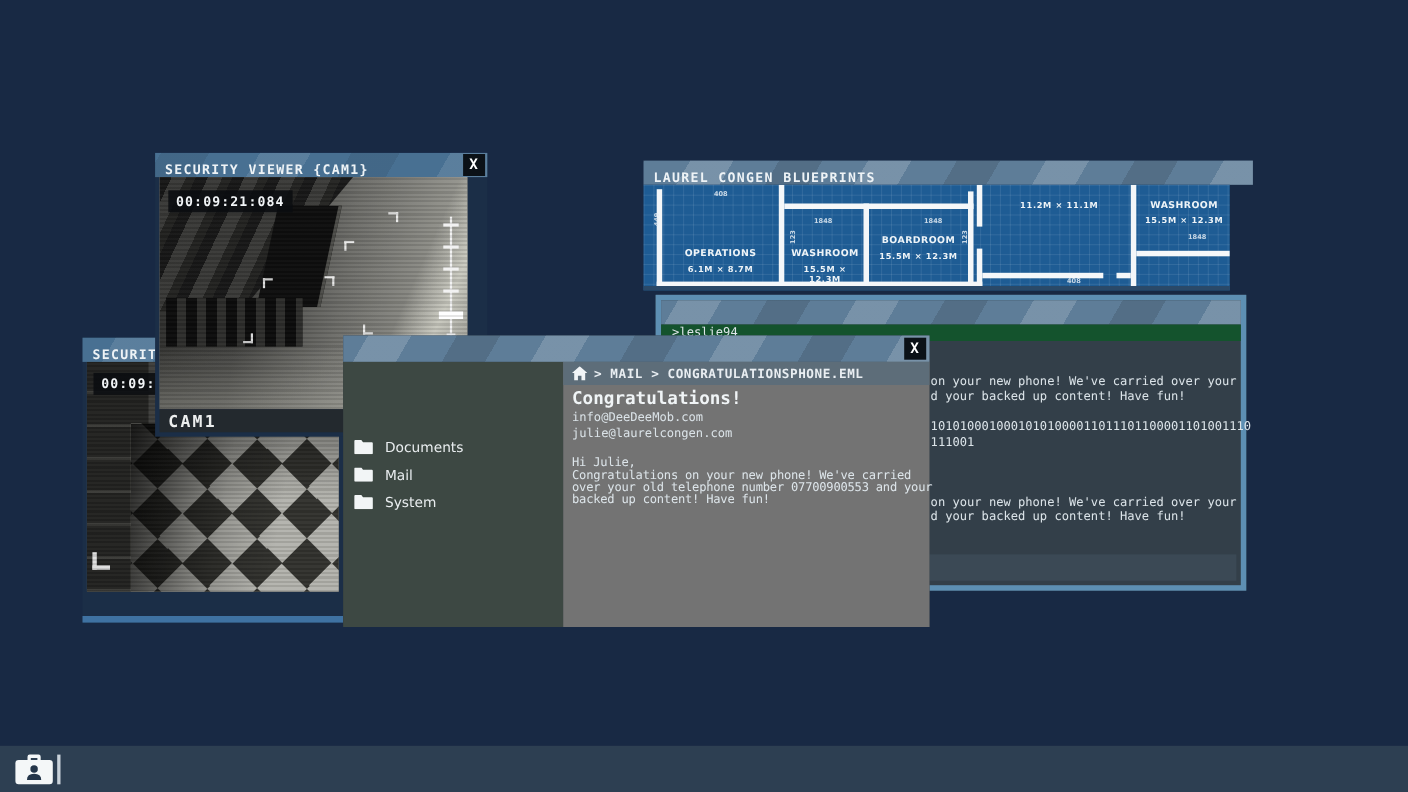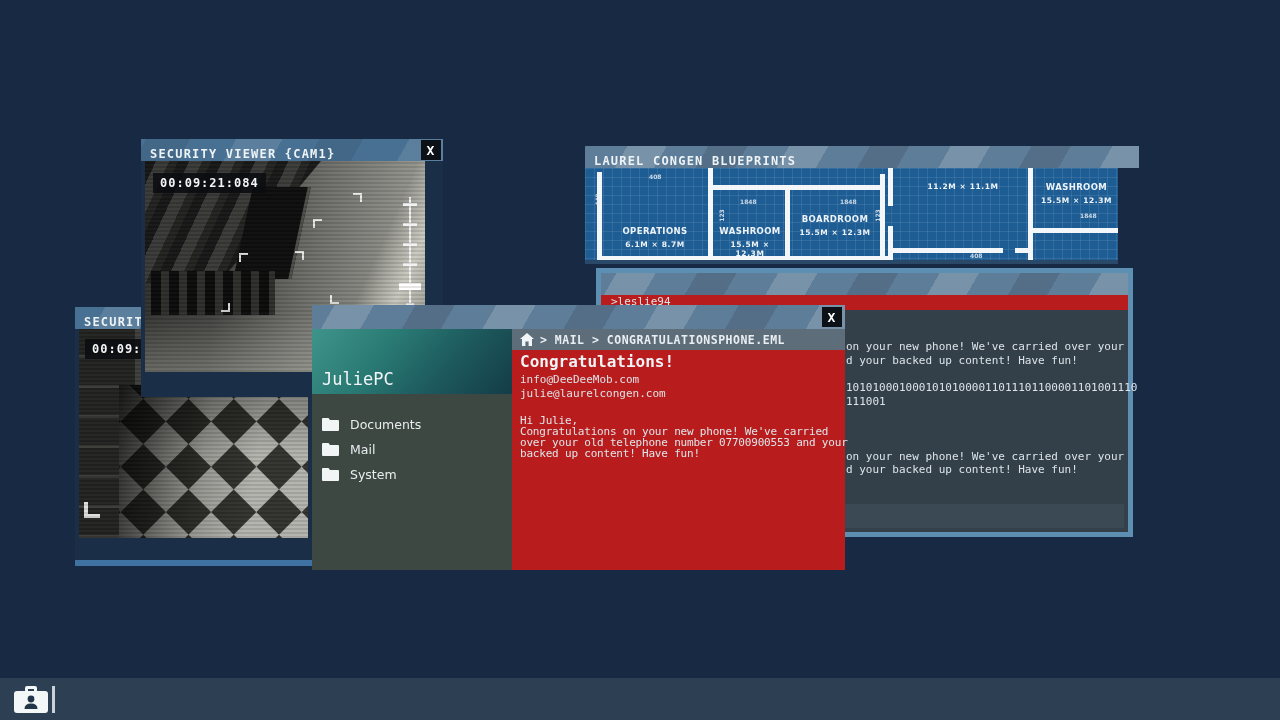--- a/index.html
+++ b/index.html
@@ -72,35 +72,35 @@
     background-size:9px 9px;overflow:hidden;}
   .wall{position:absolute;background:#f4f7f9;}
   .room{position:absolute;text-align:center;color:#eef4f8;}
   .room-name{font:bold 8.5px "DejaVu Sans",sans-serif;letter-spacing:.4px;}
   .room-dims{font:bold 7.5px "DejaVu Sans",sans-serif;letter-spacing:.6px;margin-top:4px;}
   .bp-num{position:absolute;font:bold 6px "DejaVu Sans",sans-serif;color:#e6eef5;opacity:.85;}
   .rot{transform:rotate(-90deg);}
   
   .terminal{border:5px solid #5d8fb3;background:#333f49;}
   .t-prompt{position:absolute;left:0;top:22px;width:100%;height:15px;font:11px "DejaVu Sans Mono",monospace;
-    color:#dfe6ea;padding-left:10px;background:#b91c1c;}
+    color:#dfe6ea;padding-left:10px;background:#14532d;}
   .t-text{position:absolute;left:245px;top:67px;margin:0;font:11px "DejaVu Sans Mono",monospace;
     line-height:13.7px;color:#dce4e9;white-space:pre;}
   .t-input{position:absolute;left:4px;right:4px;bottom:4px;height:24px;background:#3b4955;cursor:text;}
   
   .filewin{background:#2d3941;}
   .fw-title{height:24px;}
   .sidebar{position:absolute;left:0;top:24px;width:200px;height:241px;background:#3d4843;}
   .side-head{position:absolute;left:0;top:0;width:200px;height:65px;
     background:linear-gradient(130deg,#3e948a 0%,#2a7a74 35%,#1d5a5e 65%,#143c46 100%);}
   .side-title{position:absolute;left:10px;top:40px;font:17px "DejaVu Sans Mono",monospace;color:#f2f6f6;}
-  .folder-list{position:absolute;left:0;top:83px;width:224px;}
+  .folder-list{position:absolute;left:0;top:65px;width:224px;}
   .folder-item{height:25px;display:flex;align-items:center;gap:11px;padding-left:10px;cursor:pointer;}
   .folder-item span{font:12.5px "DejaVu Sans",sans-serif;color:#e9edef;}
-  .mailpane{position:absolute;left:200px;top:24px;width:333px;height:241px;background:#b91c1c;}
+  .mailpane{position:absolute;left:200px;top:24px;width:333px;height:241px;background:#737373;}
   .breadcrumb{position:absolute;left:0;top:0;width:100%;height:21px;background:#5d6d79;display:flex;
     align-items:center;gap:6px;padding-left:8px;font:bold 11.5px "DejaVu Sans Mono",monospace;letter-spacing:.5px;cursor:pointer;}
   .subject{position:absolute;left:8px;top:23px;font:bold 16px "DejaVu Sans Mono",monospace;color:#f0f4f6;}
   .meta{position:absolute;left:8px;font:11px "DejaVu Sans Mono",monospace;color:#dbe3e8;}
   .mail-body{position:absolute;left:8px;top:86px;margin:0;font:11px "DejaVu Sans Mono",monospace;
     line-height:11px;letter-spacing:-.2px;color:#dde5ea;white-space:pre;}
 </style>
 </head>
 <body>
 
@@ -214,30 +214,28 @@
         <div class="tick" style="top:6px;"></div>
         <div class="tick" style="top:26px;"></div>
         <div class="tick" style="top:46px;"></div>
         <div class="tick" style="top:66px;"></div>
         <div class="handle"></div>
         <div class="ticksm"></div>
       </div>
       <div class="scan"></div>
       <div class="ts" style="left:8px;top:12px;">00:09:21:084</div>
     </div>
+    <div class="cam-label" style="left:4px;top:233px;width:280px;height:21px;">CAM1</div>
   </div>
 
   <div class="win filewin" style="left:312px;top:305px;width:533px;height:265px;z-index:5;">
     <div class="titlebar stripes fw-title">
       <div class="xbtn" style="top:2px;right:3px;">X</div>
     </div>
     <div class="sidebar">
-      <div class="side-head">
-        <div class="side-title">JuliePC</div>
-      </div>
       <div class="folder-list">
         <div class="folder-item">
           <svg width="17" height="13" viewBox="0 0 17 13">
               <path d="M0 2 L0 12 Q0 13 1 13 L16 13 Q17 13 17 12 L17 3 Q17 2 16 2 L8 2 L6.5 0 L1 0 Q0 0 0 1 Z" fill="#f2f5f6"></path>
             </svg>
           <span>Documents</span>
         </div>
         <div class="folder-item">
           <svg width="17" height="13" viewBox="0 0 17 13">
               <path d="M0 2 L0 12 Q0 13 1 13 L16 13 Q17 13 17 12 L17 3 Q17 2 16 2 L8 2 L6.5 0 L1 0 Q0 0 0 1 Z" fill="#f2f5f6"></path>

